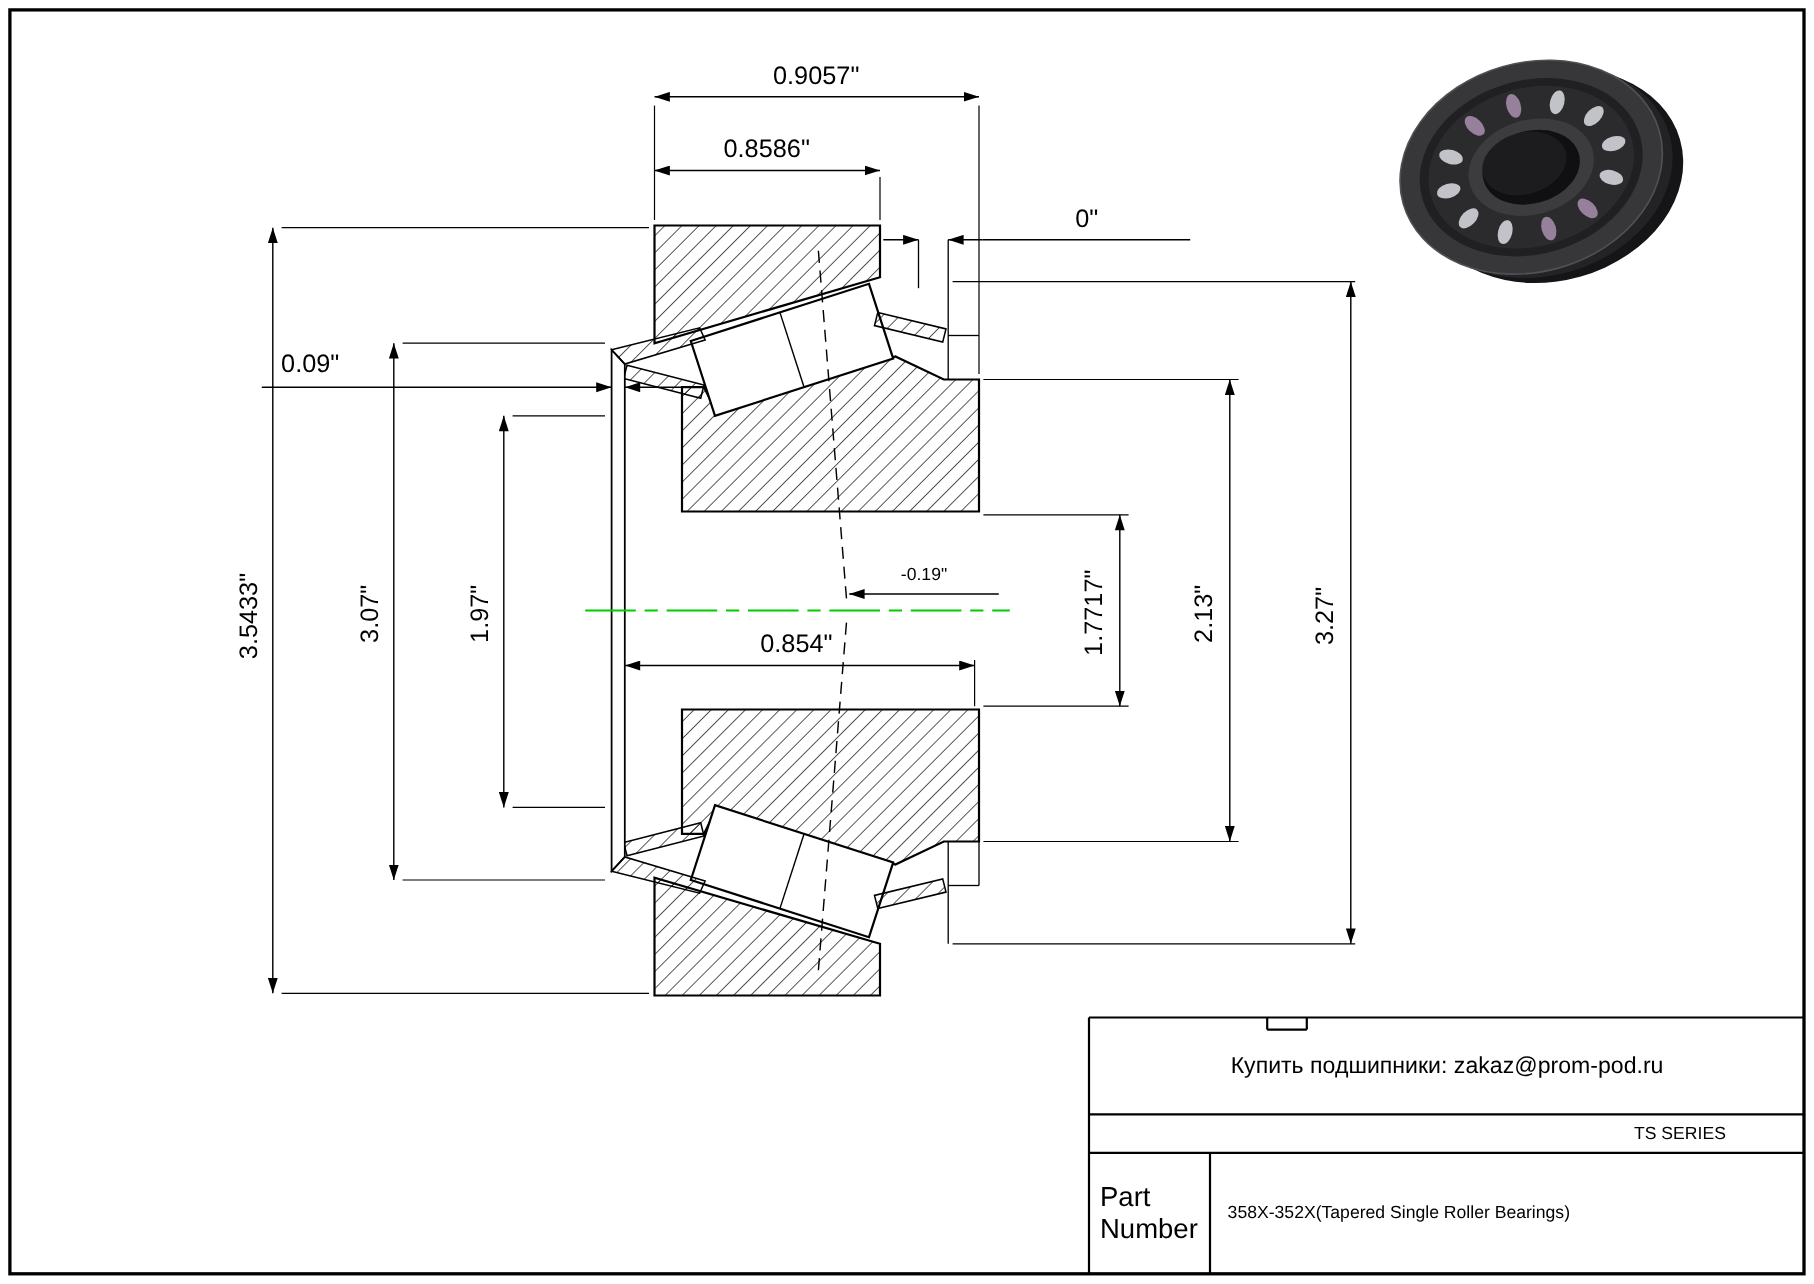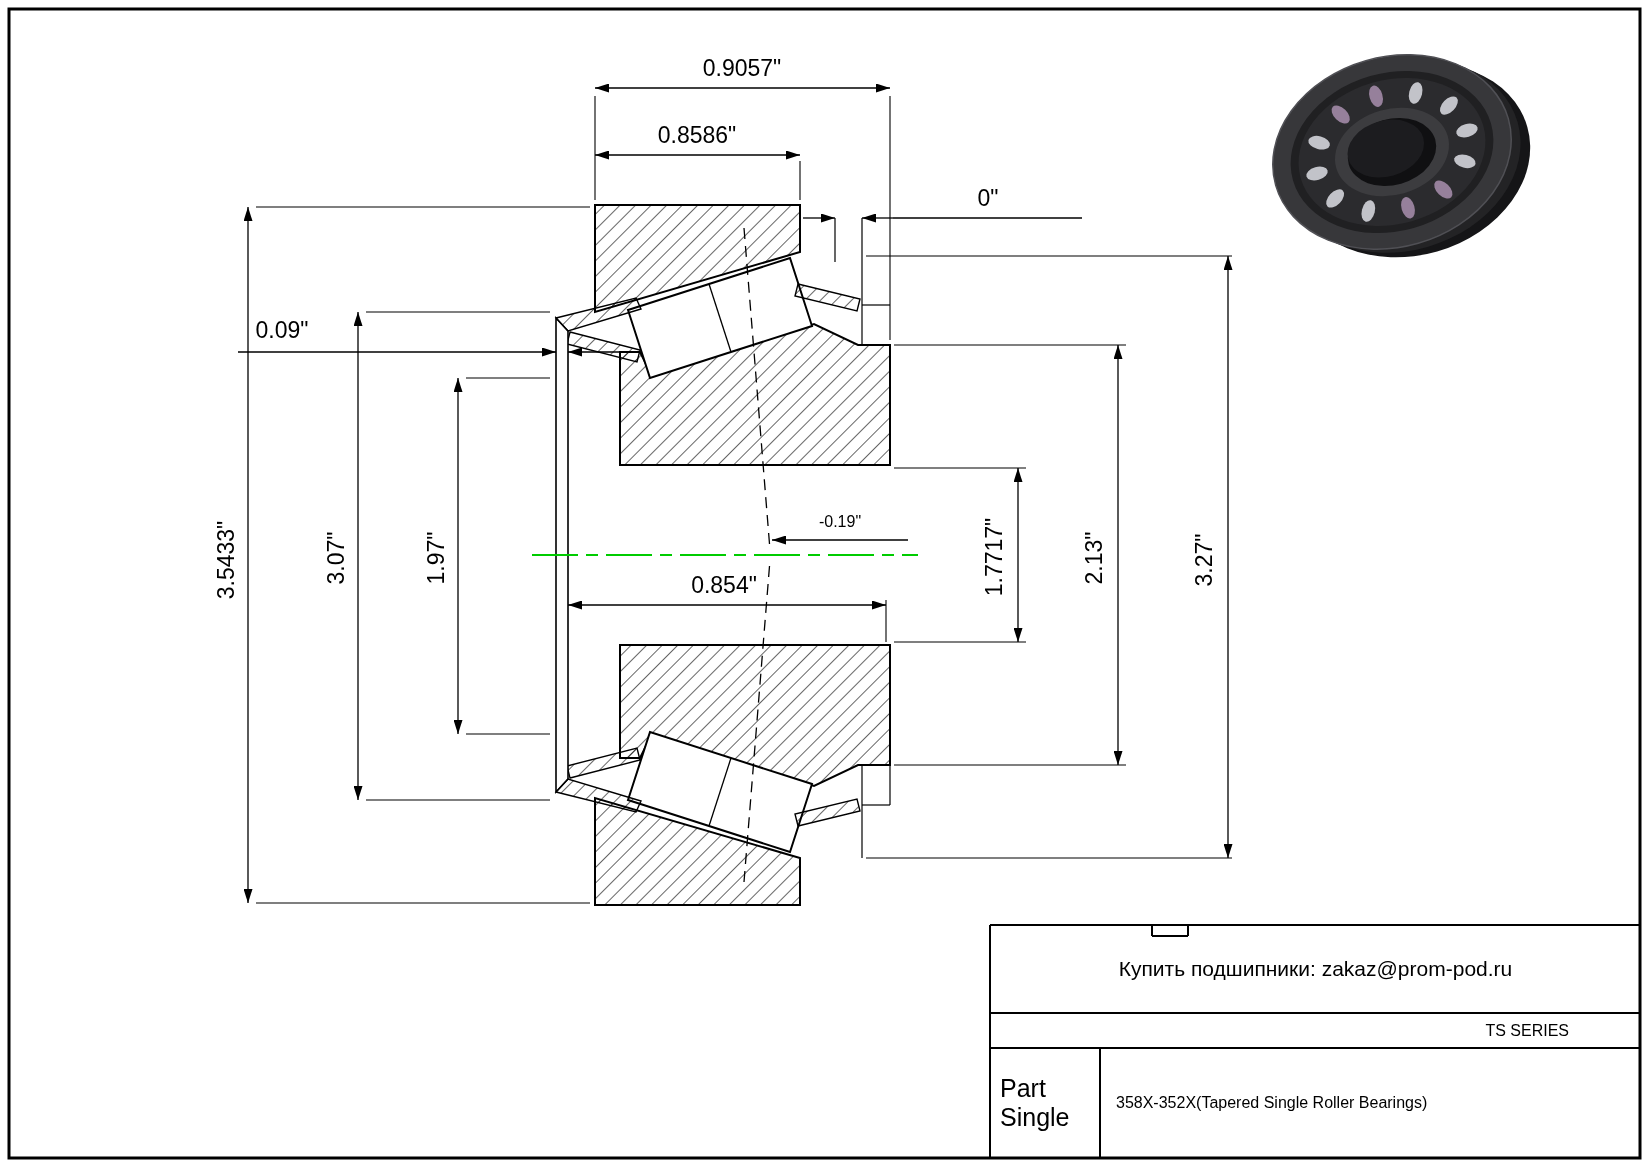--- a/index.html
+++ b/index.html
@@ -164,16 +164,16 @@
     <line x1="990" y1="1048" x2="1641" y2="1048"></line>
     <line x1="1100" y1="1048" x2="1100" y2="1158"></line>
     <line x1="1152" y1="925" x2="1152" y2="936"></line>
     <line x1="1188" y1="925" x2="1188" y2="936"></line>
     <line x1="1152" y1="936" x2="1188" y2="936"></line>
   </g>
 </svg>
 
 <div class="ovl tb-series">TS SERIES</div>
 <div class="ovl tb-contact">Купить подшипники: zakaz@prom-pod.ru</div>
-<div class="ovl tb-partlabel">Part Single</div>
+<div class="ovl tb-partlabel">Part Number</div>
 <div class="ovl tb-partvalue">358X-352X(Tapered Single Roller Bearings)</div>
 
 </div>
 
 </body></html>

